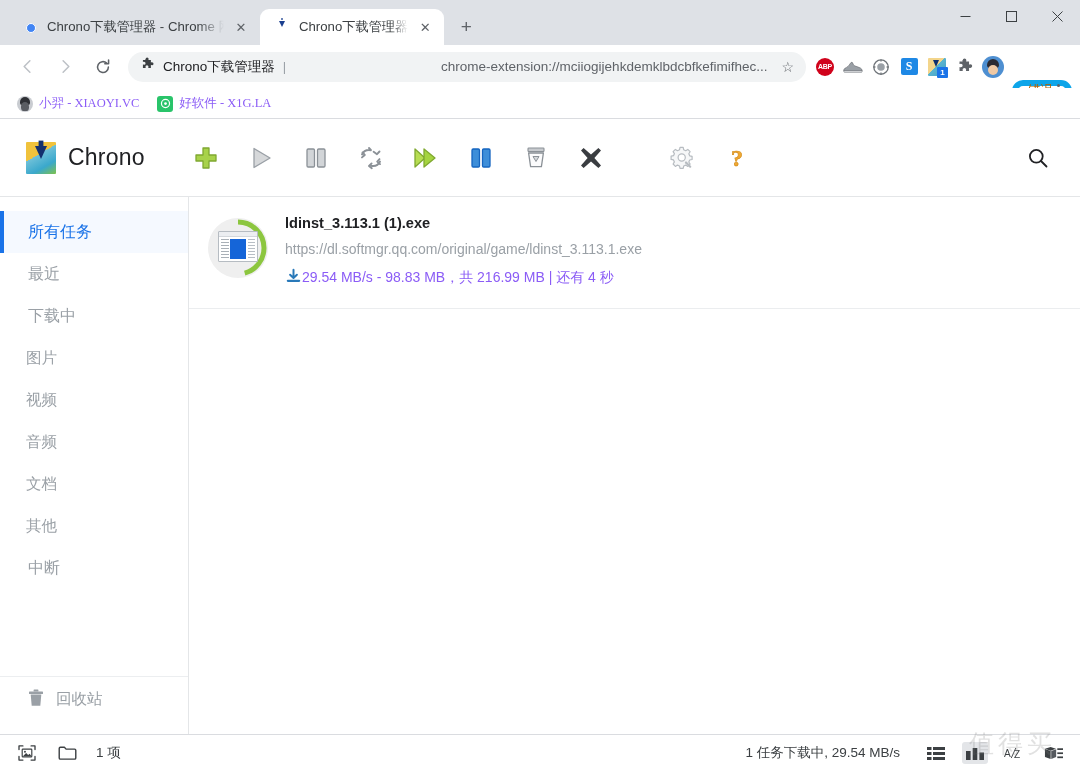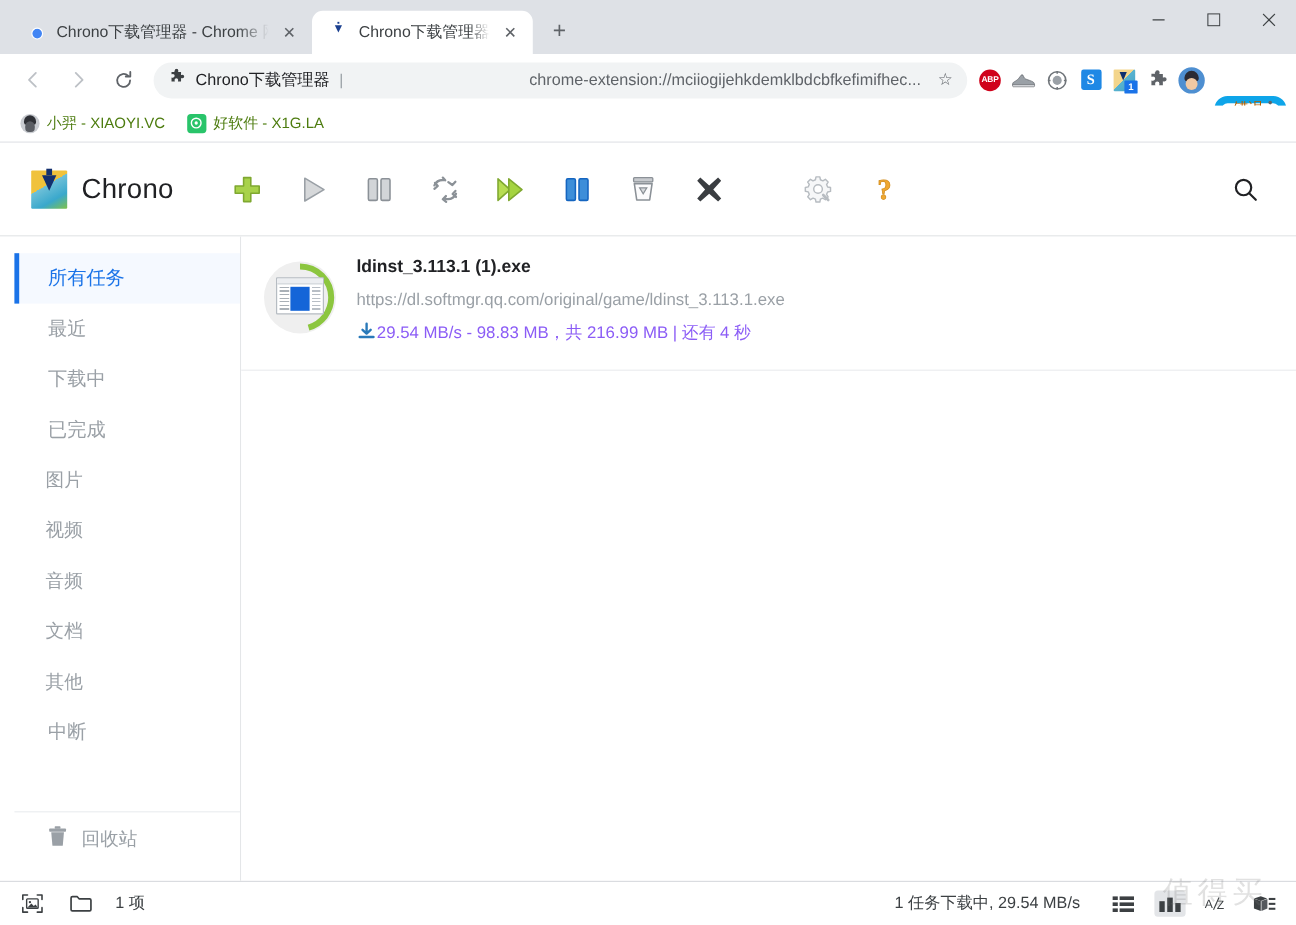--- a/index.html
+++ b/index.html
@@ -117,21 +117,21 @@
   .err-badge{
     border:6px solid #0ea5e9; border-radius:14px; height:22px; display:flex;align-items:center;
     padding:0 6px 0 10px; gap:4px; margin-left:4px;margin-top:48px;
   }
   .err-text{font-size:12.5px;color:#b06000;}
   .kebab{display:flex;flex-direction:column;gap:2px;align-items:center;}
   .kebab i{width:3px;height:3px;border-radius:50%;background:#5f6368;display:block;}
 
   
   .bookmarks { height: 30px; display:flex; align-items:center; padding: 0 10px; gap:4px; background:#fff;}
-  .bm { display:flex; align-items:flex-start; gap:6px; padding: 3px 7px; border-radius:4px; font-size:12.5px; color:#4d7c0f; }
+  .bm { display:flex; align-items:flex-end; gap:6px; padding: 3px 7px; border-radius:4px; font-size:12.5px; color:#8b5cf6;font-family:Liberation Serif, serif; }
   .bm-ico{width:16px;height:16px;border-radius:3px;display:flex;align-items:center;justify-content:center;flex:0 0 16px;}
   .bm-ico.avatar2{border-radius:50%;background:#c9ccd1;position:relative;overflow:hidden;}
   .bm-ico.avatar2::before{content:"";position:absolute;left:3px;top:1px;width:10px;height:8px;border-radius:5px 5px 2px 2px;background:#2f3136;}
   .bm-ico.avatar2::after{content:"";position:absolute;left:4px;top:6px;width:8px;height:9px;border-radius:50% 50% 40% 40%;background:#5a5d63;}
   .bm-ico.green{background:#29c46a;color:#fff;font-size:10px;}
   .bottom-border { height:1px; background:#dadce0; }
 
   
   .app { flex: 1 1 auto; display:flex; flex-direction:column; background:#fff; min-height:0; }
 
@@ -146,21 +146,21 @@
     border-left:6px solid transparent;border-right:6px solid transparent;border-top:13px solid #13306e;
     box-shadow:0 -9px 0 -3.6px #13306e;}
   .brand-name { font-size: 23px; color:#202124; letter-spacing:0.2px; }
 
   .tb-icons { display:flex; align-items:center; gap:0; }
   .tbi { width:55px; height:48px; display:flex; align-items:center; justify-content:center; }
   .tb-gap { width:36px; }
 
   .search-btn { margin-left:auto; width:44px;height:44px;display:flex;align-items:center;justify-content:center;}
 
-  .app-body { flex:1 1 auto; display:flex; min-height:0;margin-left:12px; }
+  .app-body { flex:1 1 auto; display:flex; min-height:0; }
 
   
   .sidebar { width:189px; flex:0 0 189px; border-right:1px solid #e4e6e8; padding-top:14px; display:flex; flex-direction:column;}
   .nav-item {
     height: 42px; display:flex; align-items:center; padding-left: 28px;
     font-size: 16px; color:#9aa0a6; position:relative;
   }
   .nav-item.sub { padding-left: 26px; font-size:15.5px; }
   .nav-item.active { color:#1a73e8; background:#f5f9ff; }
   .nav-item.active::before{
@@ -444,23 +444,20 @@
       <div class="sidebar">
 
         <div class="nav-item active">
           <span>所有任务</span>
         </div>
         <div class="nav-item">
           <span>最近</span>
         </div>
         <div class="nav-item">
           <span>下载中</span>
-        </div>
-        <div class="nav-item">
-          <span>已完成</span>
         </div>
         <div class="nav-item sub">
           <span>图片</span>
         </div>
         <div class="nav-item sub">
           <span>视频</span>
         </div>
         <div class="nav-item sub">
           <span>音频</span>
         </div>

